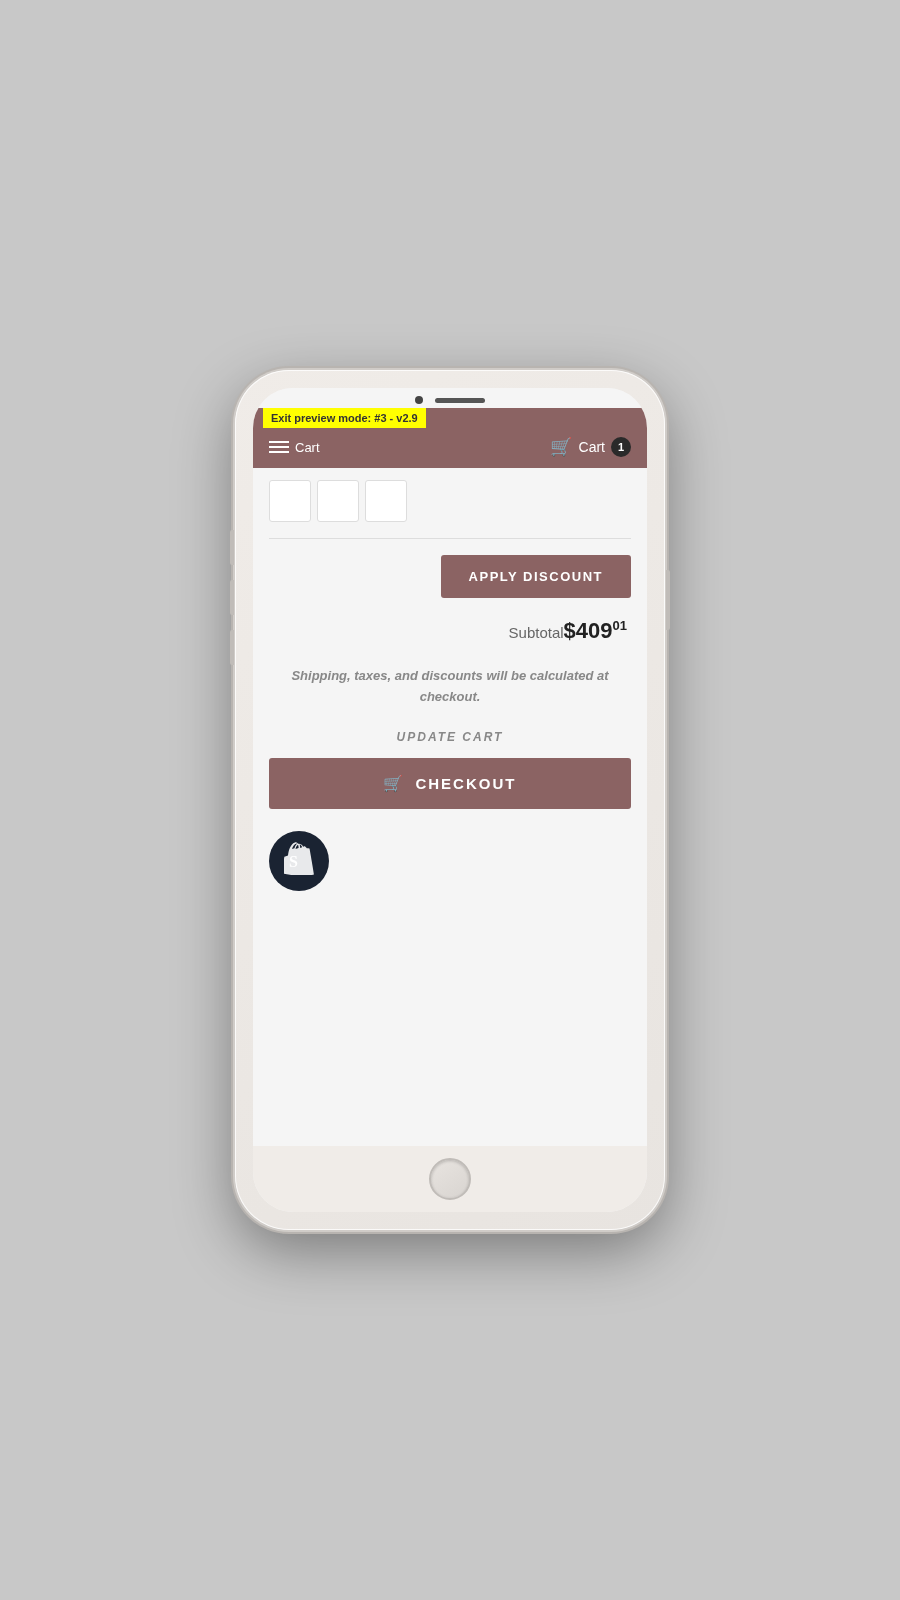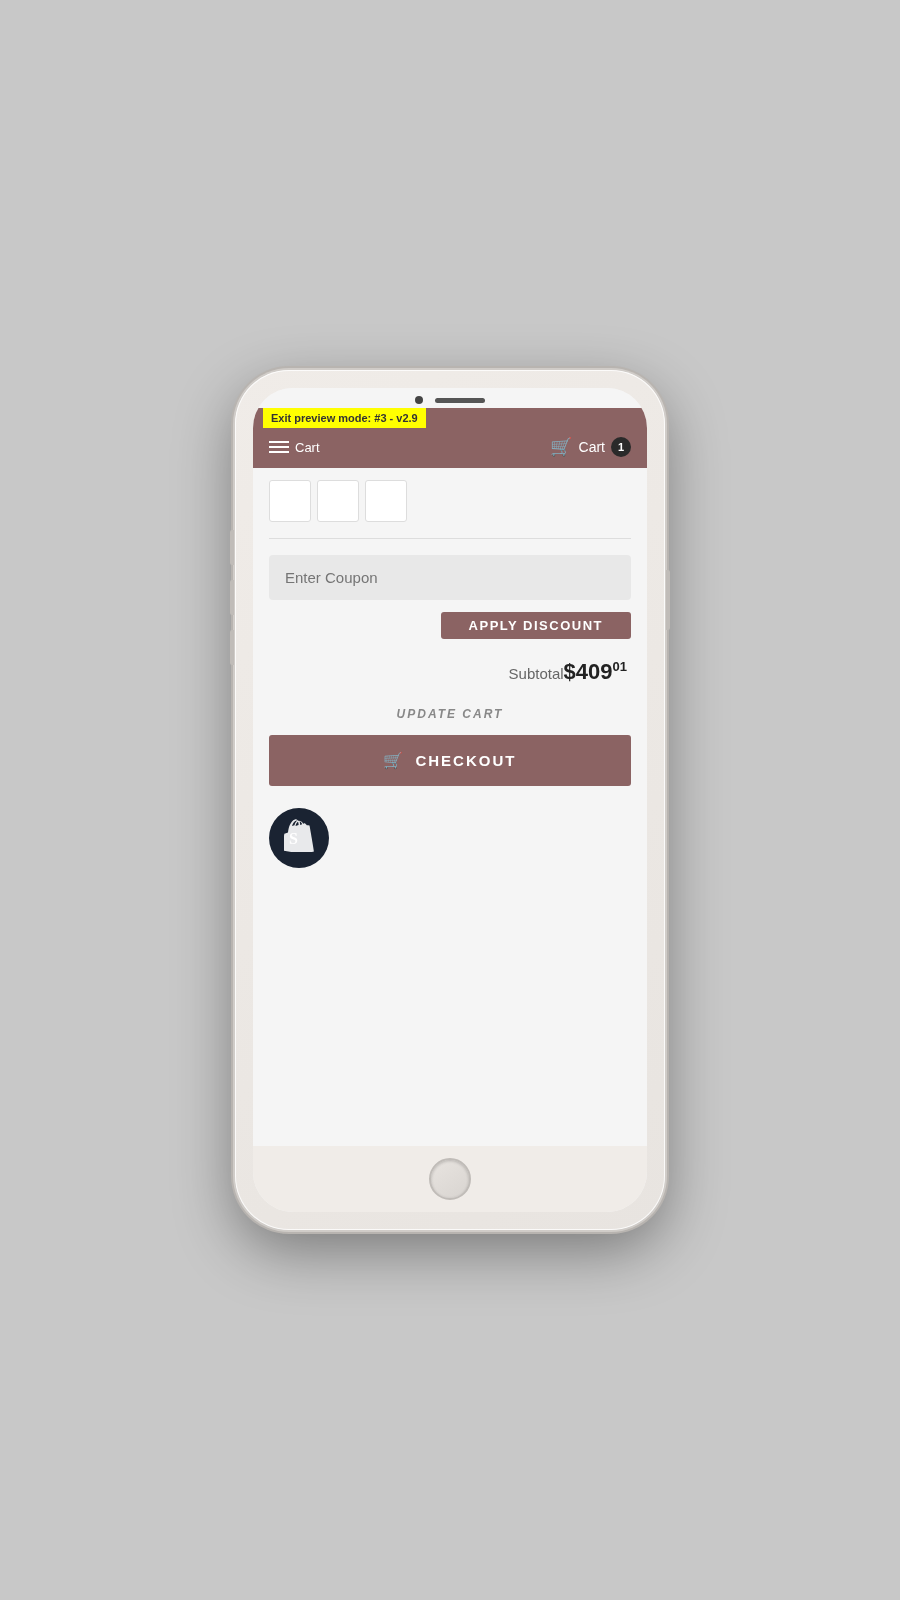--- a/index.html
+++ b/index.html
@@ -182,21 +182,21 @@
       outline: none;
     }
 
     
     .apply-btn {
       display: block;
       margin-left: auto;
       background: #8b6363;
       color: white;
       border: none;
-      padding: 6px 28px;
+      padding: 14px 28px;
       font-size: 13px;
       font-weight: 700;
       letter-spacing: 1.5px;
       border-radius: 3px;
       cursor: pointer;
       text-transform: uppercase;
     }
 
     
     .subtotal-row {
@@ -372,34 +372,34 @@
       
       <div class="image-row">
         <div class="img-placeholder"></div>
         <div class="img-placeholder"></div>
         <div class="img-placeholder"></div>
       </div>
 
       <div class="divider"></div>
 
       
-      <input type="text" class="coupon-input" placeholder="Enter Coupon" style="">
 
       
       <button class="apply-btn">APPLY DISCOUNT</button>
 
       
       <div class="subtotal-row">
         <span class="subtotal-label">Subtotal</span>
         <span class="subtotal-amount">
           <span>$409</span><sup class="subtotal-cents">01</sup>
         </span>
       </div>
 
       
+      <p class="shipping-notice">Shipping, taxes, and discounts will be calculated at checkout.</p>
 
       
       <button class="update-cart-btn">UPDATE CART</button>
 
       
       <button class="checkout-btn">
         <span class="checkout-cart-icon">🛒</span>
         <span>CHECKOUT</span>
       </button>
 

